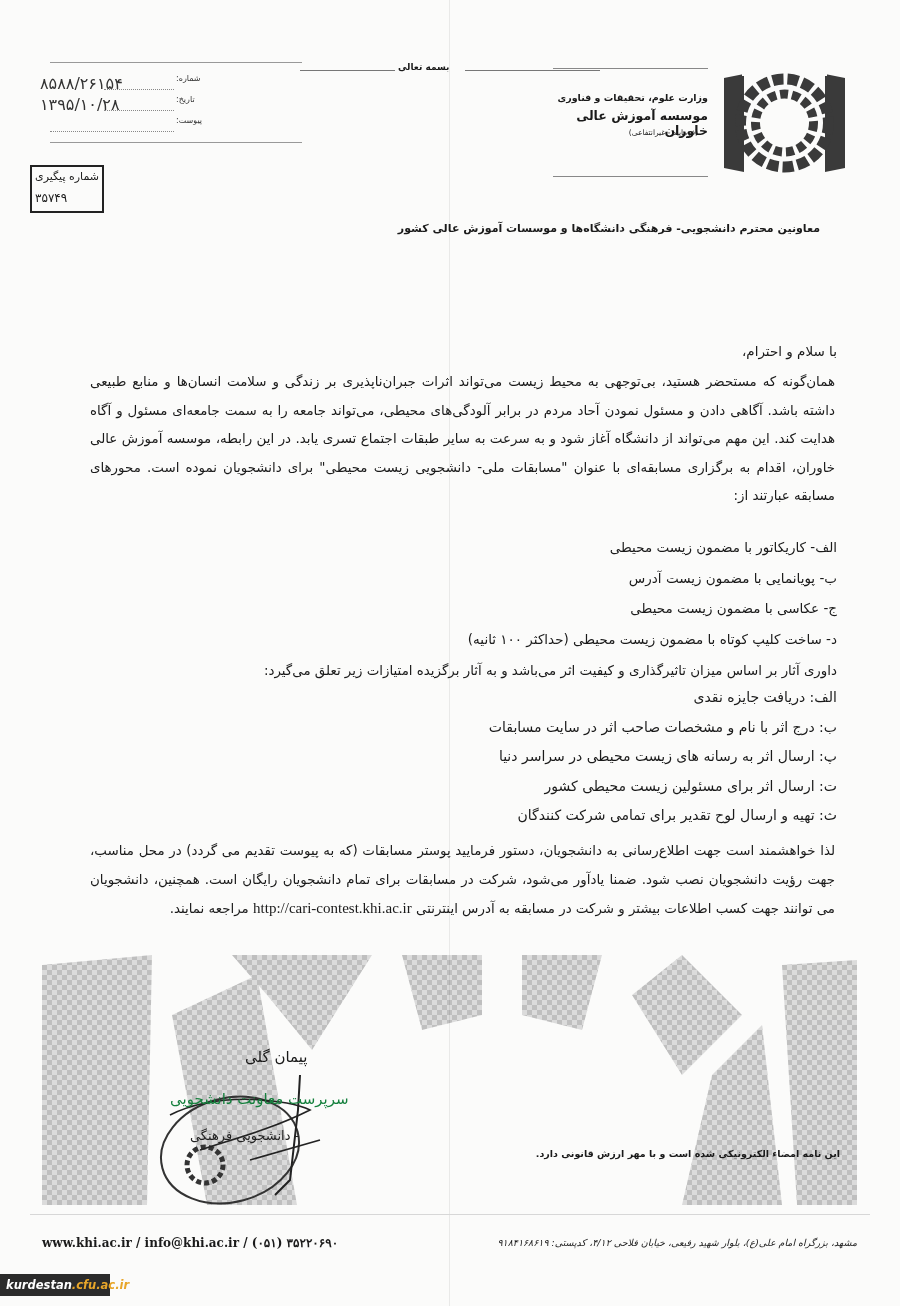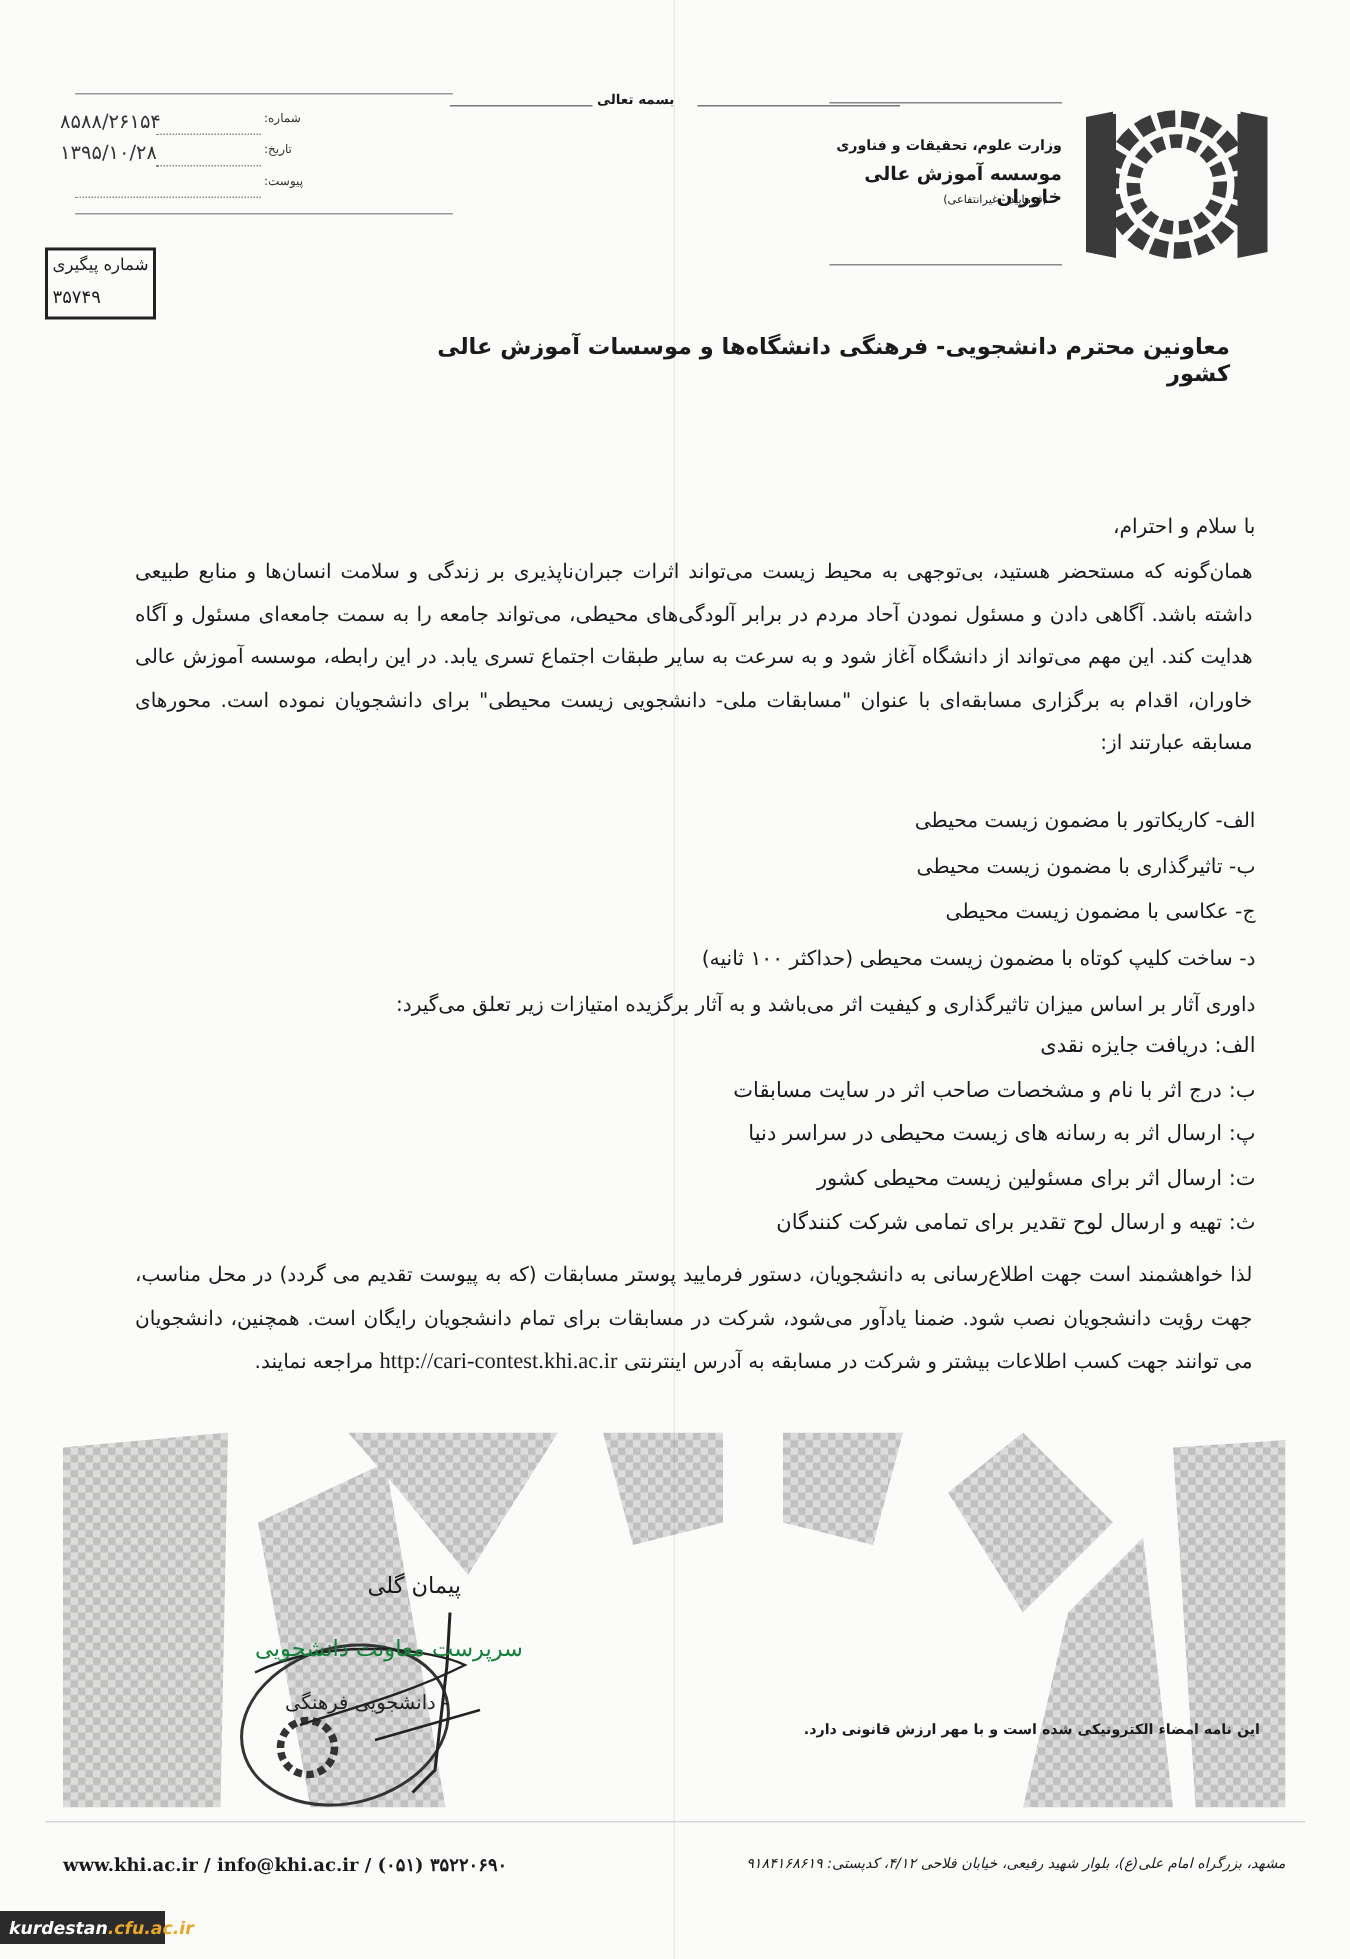--- a/index.html
+++ b/index.html
@@ -22,30 +22,30 @@
 
   .inst { position: absolute; top: 68px; left: 553px; width: 155px; height: 110px; text-align: right; }
   .inst .rule { position: absolute; left: 0; width: 155px; height: 1px; background: #888; }
   .inst .t1 { position: absolute; top: 24px; right: 0; font-size: 9.5px; font-weight: bold; }
   .inst .t2 { position: absolute; top: 40px; right: 0; font-size: 12.5px; font-weight: bold; letter-spacing: 0.3px; }
   .inst .t3 { position: absolute; top: 60px; right: 10px; font-size: 7.5px; }
 
   .meta { position: absolute; top: 62px; left: 40px; width: 262px; height: 95px; }
   .meta .rule { position: absolute; left: 10px; width: 252px; height: 1px; background: #999; }
   .meta .row { position: absolute; left: 0; width: 170px; height: 18px; }
-  .meta .val { position: absolute; left: 0; font-size: 13px; font-family: "DejaVu Sans", sans-serif; color: #333; }
+  .meta .val { position: absolute; left: 0; font-size: 16px; font-family: "DejaVu Sans", sans-serif; color: #333; }
   .meta .dots { position: absolute; left: 64px; width: 70px; bottom: 2px; border-bottom: 1px dotted #888; }
   .meta .lbl { position: absolute; left: 136px; font-size: 8px; color: #333; }
 
   .tracking { position: absolute; top: 165px; left: 30px; width: 70px; height: 44px; border: 2px solid #222; }
   .tracking .a { position: absolute; top: 3px; right: 3px; font-size: 11px; }
   .tracking .b { position: absolute; top: 24px; left: 3px; font-size: 12px; }
 
   .recipient { position: absolute; top: 222px; left: 280px; width: 540px; text-align: right;
-    font-size: 15px; font-weight: bold; }
+    font-size: 11px; font-weight: bold; }
 
   .body { position: absolute; left: 90px; width: 745px; text-align: justify; font-size: 13.4px; line-height: 28.5px; }
   .body p { margin: 0; }
   .greet { position: absolute; top: 343px; right: 63px; font-size: 13.5px; }
   .para1 { top: 368px; }
   .items { position: absolute; right: 63px; width: 560px; text-align: right; font-size: 13.5px; line-height: 30.5px; }
   .items1 { top: 532px; }
   .para2 { position: absolute; top: 657px; right: 63px; width: 745px; text-align: right; font-size: 13.4px; line-height: 28px; }
   .items2 { top: 683px; font-size: 14px; line-height: 29.6px; }
   .para3 { top: 837px; }
@@ -157,21 +157,21 @@
   <div class="recipient rtl">معاونین محترم دانشجویی- فرهنگی دانشگاه‌ها و موسسات آموزش عالی کشور</div>
 
   <div class="greet rtl">با سلام و احترام،</div>
 
   <div class="body para1 rtl" style="direction:rtl">
     <p>همان‌گونه که مستحضر هستید، بی‌توجهی به محیط زیست می‌تواند اثرات جبران‌ناپذیری بر زندگی و سلامت انسان‌ها و منابع طبیعی داشته باشد. آگاهی دادن و مسئول نمودن آحاد مردم در برابر آلودگی‌های محیطی، می‌تواند جامعه را به سمت جامعه‌ای مسئول و آگاه هدایت کند. این مهم می‌تواند از دانشگاه آغاز شود و به سرعت به سایر طبقات اجتماع تسری یابد. در این رابطه، موسسه آموزش عالی خاوران، اقدام به برگزاری مسابقه‌ای با عنوان "مسابقات ملی- دانشجویی زیست محیطی" برای دانشجویان نموده است. محورهای مسابقه عبارتند از:</p>
   </div>
 
   <div class="items items1 rtl" style="direction:rtl">
     <div>الف- کاریکاتور با مضمون زیست محیطی</div>
-    <div>ب- تاثیرگذاری با مضمون زیست محیطی</div>
+    <div>ب- پویانمایی با مضمون زیست آدرس</div>
     <div>ج- عکاسی با مضمون زیست محیطی</div>
     <div>د- ساخت کلیپ کوتاه با مضمون زیست محیطی (حداکثر ۱۰۰ ثانیه)</div>
   </div>
 
   <div class="para2 rtl" style="direction:rtl">داوری آثار بر اساس میزان تاثیرگذاری و کیفیت اثر می‌باشد و به آثار برگزیده امتیازات زیر تعلق می‌گیرد:</div>
 
   <div class="items items2 rtl" style="direction:rtl">
     <div>الف: دریافت جایزه نقدی</div>
     <div>ب: درج اثر با نام و مشخصات صاحب اثر در سایت مسابقات</div>
     <div>پ: ارسال اثر به رسانه های زیست محیطی در سراسر دنیا</div>

